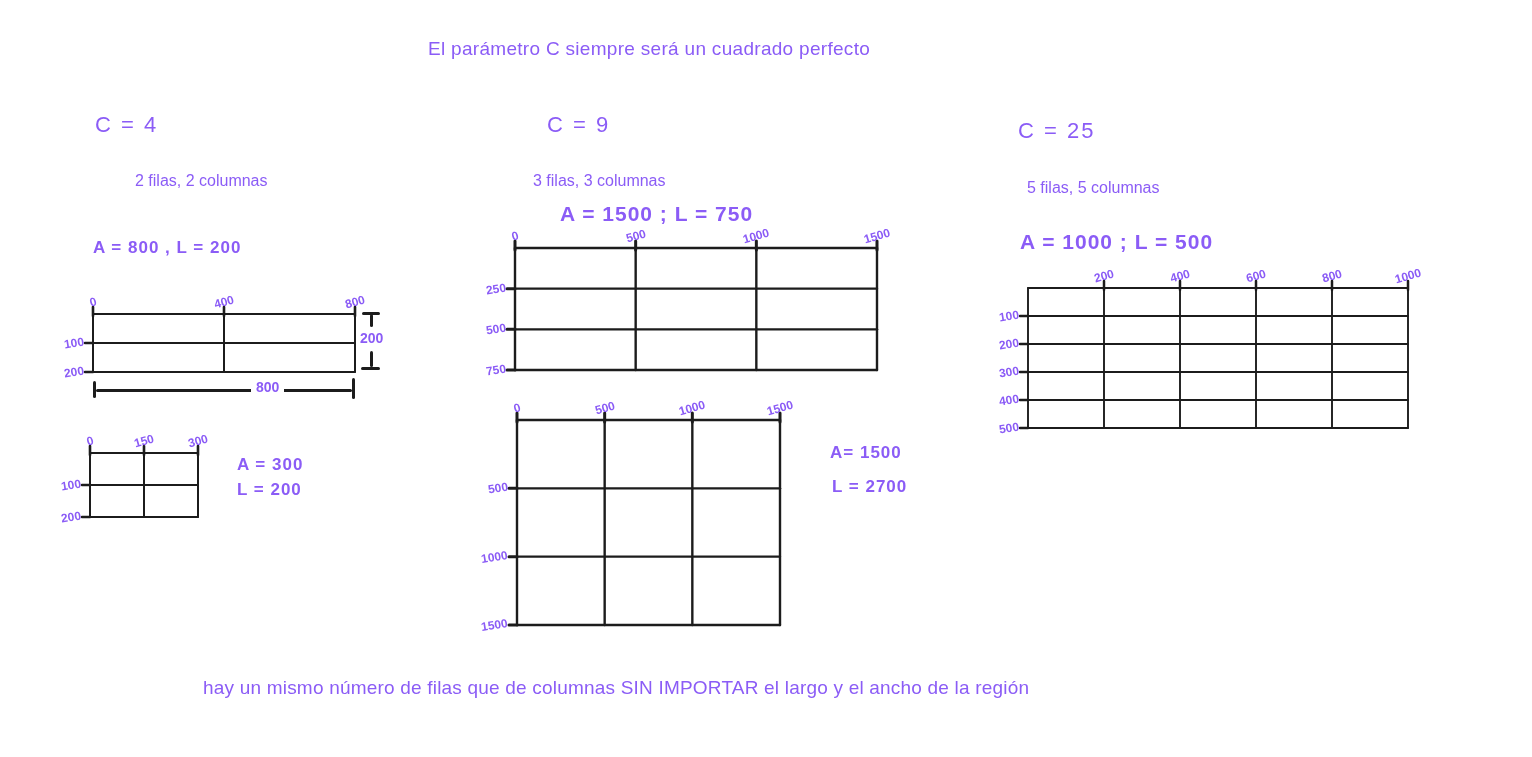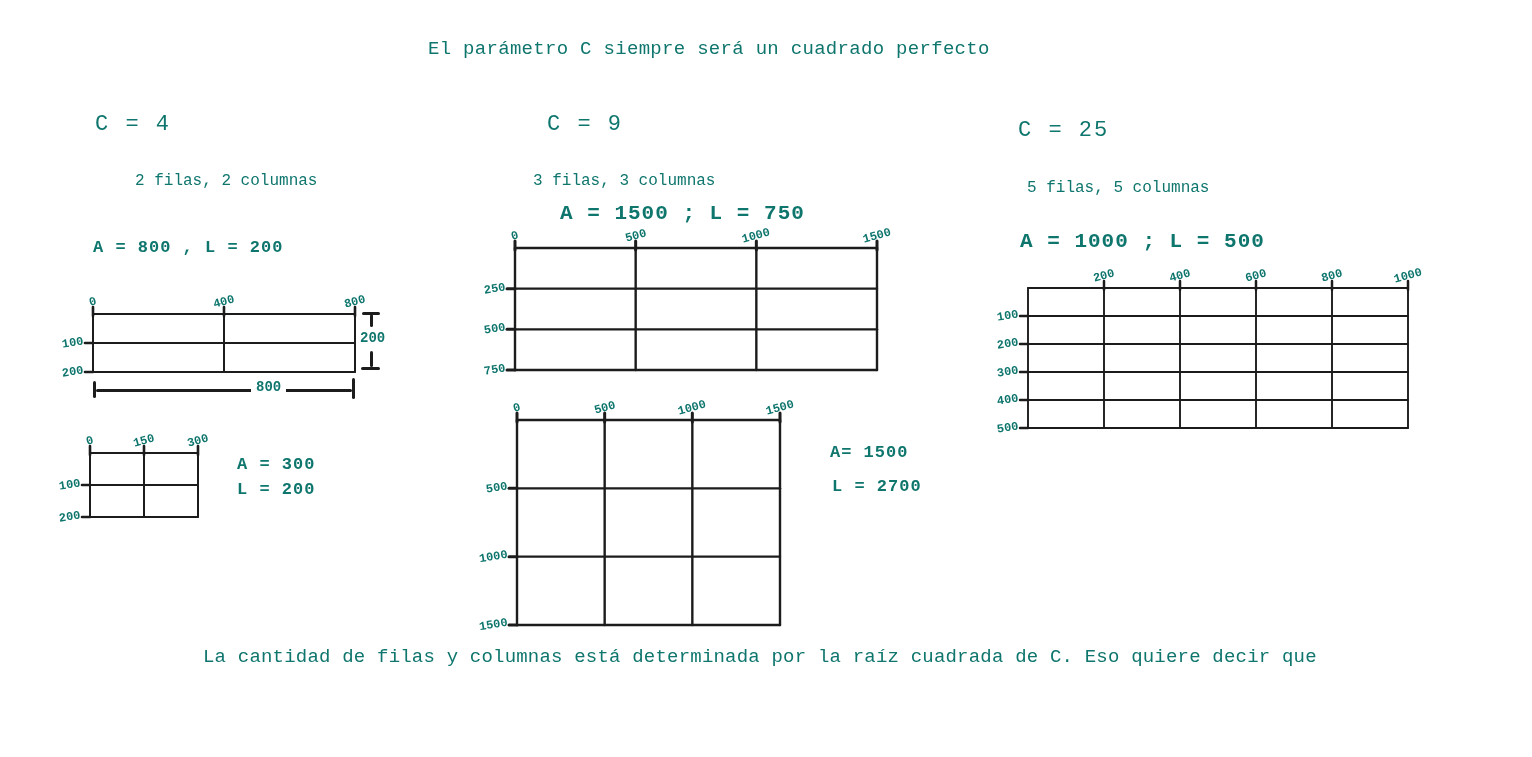--- a/index.html
+++ b/index.html
@@ -1,18 +1,18 @@
 <!DOCTYPE html>
 <html><head>
 <meta charset="utf-8">
 <style>
   html,body{margin:0;padding:0;background:#ffffff;}
   .canvas{
     position:relative;width:1532px;height:757px;background:#ffffff;
-    font-family:Liberation Mono, monospace;color:#0f766e;overflow:hidden;
+    font-family:Liberation Sans, sans-serif;color:#8b5cf6;overflow:hidden;
   }
   .abs{position:absolute;white-space:nowrap;}
   .title{font-size:19px;letter-spacing:.3px;}
   .c-label{font-size:22px;letter-spacing:2px;}
   .note{font-size:16px;margin-top:8px;}
   .params{font-size:21px;font-weight:bold;letter-spacing:1px;}
   .params-lg{font-size:17px;}
   .footer-line{font-size:19px;letter-spacing:.2px;}
   .grid{position:absolute;}
   .grid svg{position:absolute;left:0;top:0;overflow:visible;display:block;}
@@ -194,15 +194,15 @@
       <span class="tick-top" style="left: 228px;">600</span>
       <span class="tick-top" style="left: 304px;">800</span>
       <span class="tick-top" style="left: 380px;">1000</span>
       <span class="tick-left" style="top: 28px;">100</span>
       <span class="tick-left" style="top: 56px;">200</span>
       <span class="tick-left" style="top: 84px;">300</span>
       <span class="tick-left" style="top: 112px;">400</span>
       <span class="tick-left" style="top: 140px;">500</span>
     </div>
 
-  <div class="abs footer-line" style="left:203px;top:646px">La cantidad de filas y columnas está determinada por la raíz cuadrada de C. Eso quiere decir que</div>
+  <div class="abs footer-line" style="left:203px;top:677px">hay un mismo número de filas que de columnas SIN IMPORTAR el largo y el ancho de la región</div>
 
 </div>
 
 </body></html>

